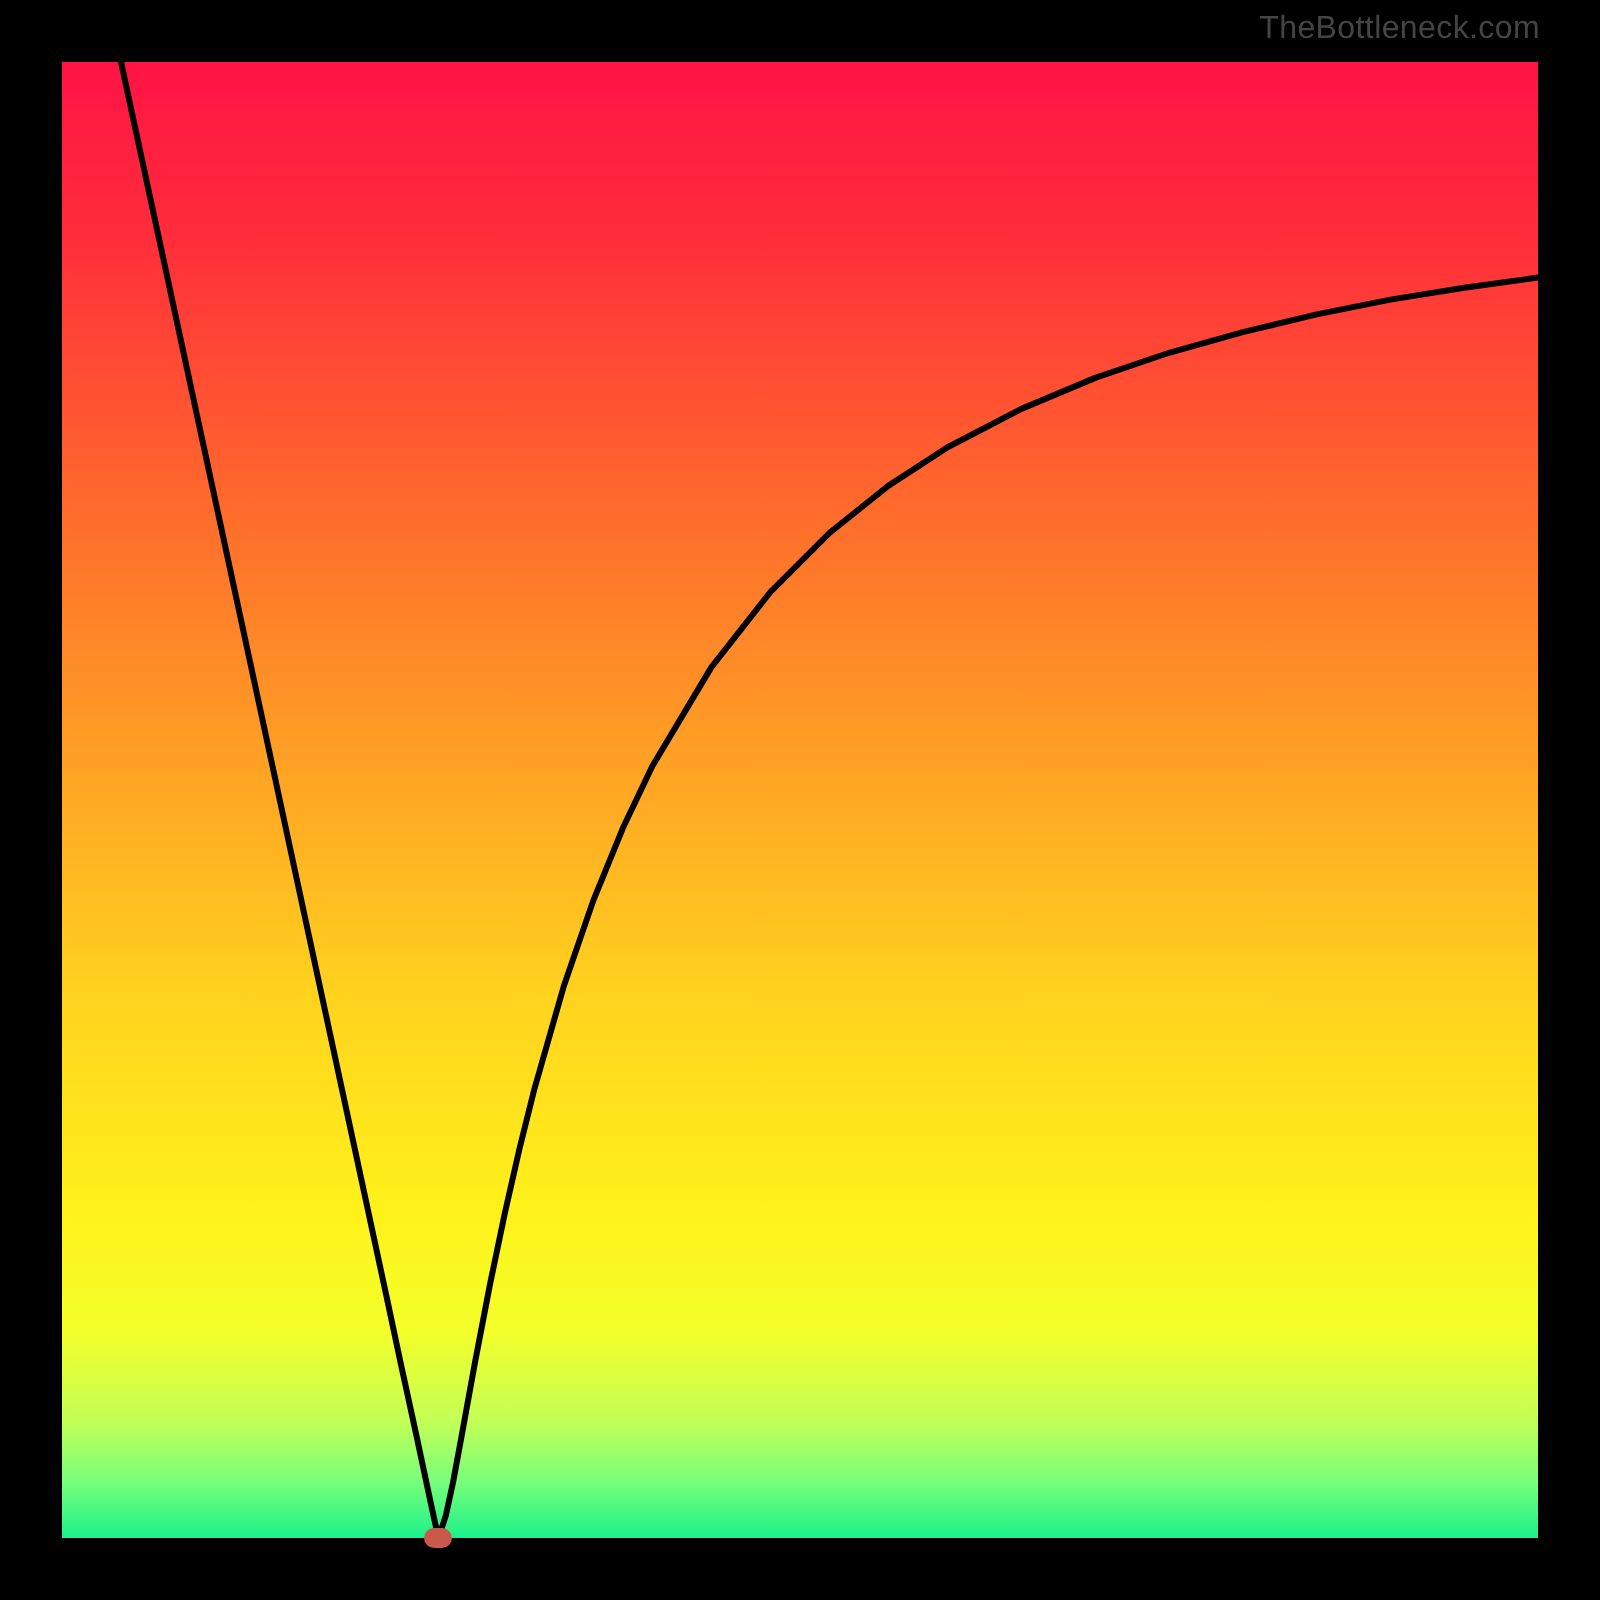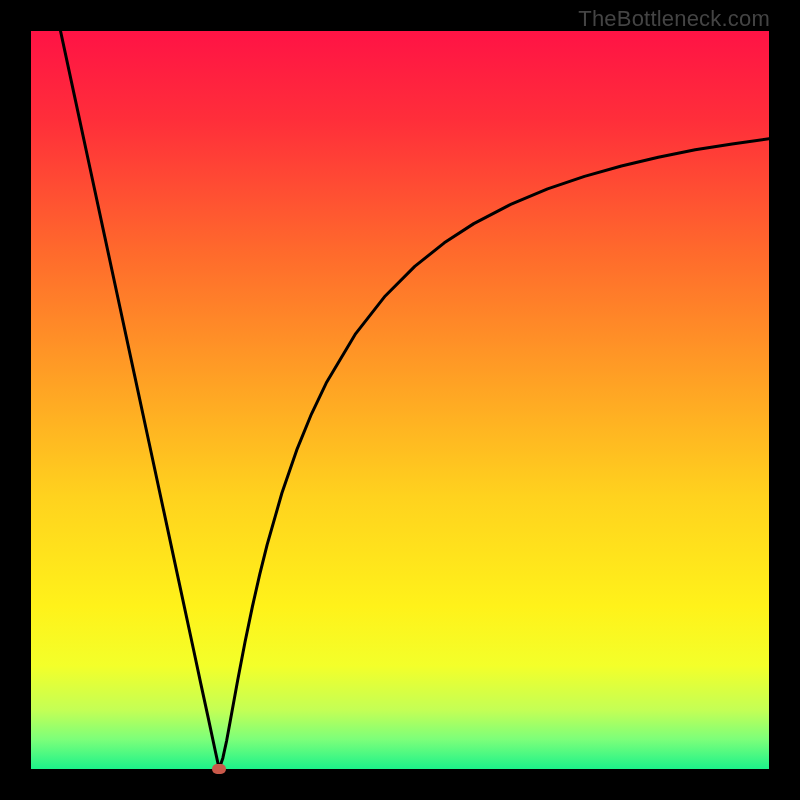--- a/index.html
+++ b/index.html
@@ -24,21 +24,21 @@
     left: 0;
     top: 0;
     width: 738px;
     height: 738px;
   }
   .watermark {
     position: absolute;
     top: 6px;
     right: 30px;
     color: #444;
-    font-size: 22px;
+    font-size: 16px;
     font-weight: 500;
     letter-spacing: 0.2px;
     user-select: none;
   }
   .marker {
     position: absolute;
     width: 14px;
     height: 10px;
     border-radius: 5px;
     transform: translate(-50%, -50%);

